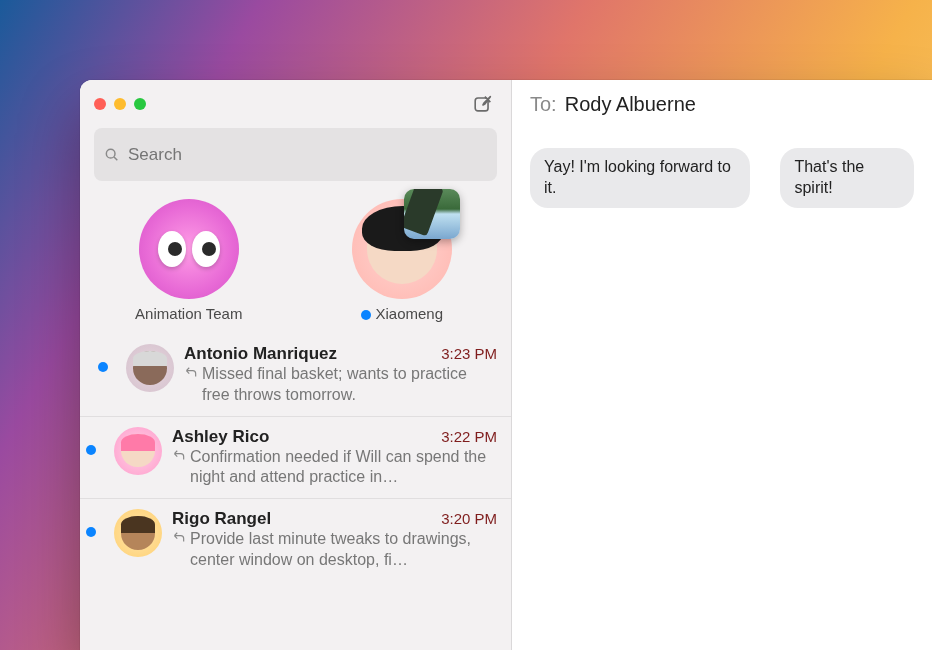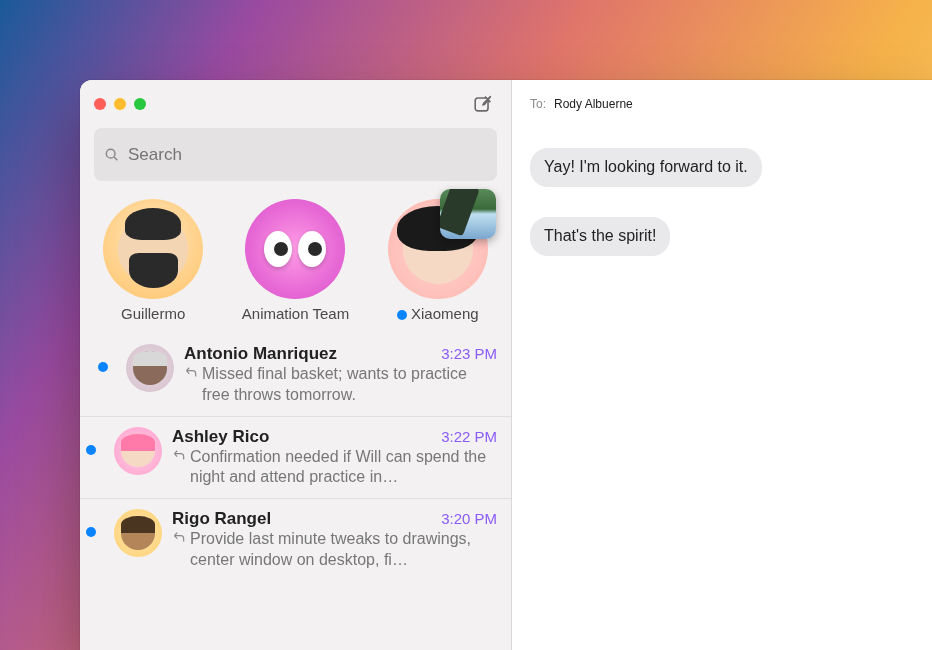--- a/index.html
+++ b/index.html
@@ -78,29 +78,29 @@
     display:flex; padding: 10px 14px 10px 6px; gap:10px;
     border-top:1px solid rgba(0,0,0,0.08);
   }
   .conv:first-child{border-top:none;margin-left:12px;}
   .conv-dot { width:18px; display:flex; align-items:flex-start; padding-top:18px;}
   .conv-dot span{width:10px;height:10px;border-radius:50%;background:#0a84ff;display:block;}
   .conv-av { width:48px; height:48px; border-radius:50%; flex-shrink:0;}
   .conv-body { flex:1; min-width:0;}
   .conv-top { display:flex; justify-content:space-between; align-items:baseline;}
   .conv-name { font-weight:600; font-size:17px; color:#222;}
-  .conv-time { font-size:15px; color:#8b5cf6;}
+  .conv-time { font-size:15px; color:#7f1d1d;}
   .conv-prev { font-size:16px; color:#777; line-height:1.3; display:flex; }
   .conv-prev .reply-arrow{ margin-right:4px; display:inline-flex; padding-top:2px;}
   .conv-prev-text{ display:-webkit-box; -webkit-line-clamp:2; -webkit-box-orient:vertical; overflow:hidden;}
 
   .main { flex:1; display:flex; flex-direction:column; background:#fff;}
-  .tohdr { height:48px; display:flex; align-items:center; padding:12px 18px; gap:8px; font-size:12px;}
+  .tohdr { height:48px; display:flex; align-items:center; padding:12px 18px; gap:8px; font-size:20px;}
   .tohdr .lbl{color:#8a8a8a;} .tohdr .val{color:#222;}
-  .thread { flex:1; padding: 20px 18px; display:flex; flex-direction:column; gap:30px;}
+  .thread { flex:1; padding: 20px 18px; display:flex; flex-direction:row; gap:30px;}
   .msg-group { display:flex; flex-direction:column; gap:4px;}
   .bubble {
     max-width: 300px; padding: 9px 14px; border-radius:18px;
     font-size:16px; line-height:1.3;
   }
   .incoming .bubble{ background:#e9e9eb; color:#222; align-self:flex-start;}
   .outgoing .bubble{ background:#0a84ff; color:#fff; align-self:flex-end;}
   .outgoing { align-items:flex-end;}
   .incoming { align-items:flex-start;}
 
@@ -170,28 +170,20 @@
         <svg width="16" height="16" viewBox="0 0 24 24" fill="none" stroke="#8a8a8a" stroke-width="2.2">
           <circle cx="10" cy="10" r="6.5"></circle>
             <path d="M15 15 L20 20"></path>
         </svg>
         <input placeholder="Search" style="">
       </div>
 
       <div class="pins">
         <div class="pin">
           <div class="pin-avatar-wrap">
-            <div class="pin-avatar av-guillermo">
-                <div class="face"></div>
-              </div>
-          </div>
-          <div class="pin-label">Guillermo</div>
-        </div>
-        <div class="pin">
-          <div class="pin-avatar-wrap">
             <div class="pin-avatar av-animation">
               <div class="face">
                   <span class="eye"></span>
                   <span class="eye"></span>
                 </div>
             </div>
           </div>
           <div class="pin-label">Animation Team</div>
         </div>
         <div class="pin">

